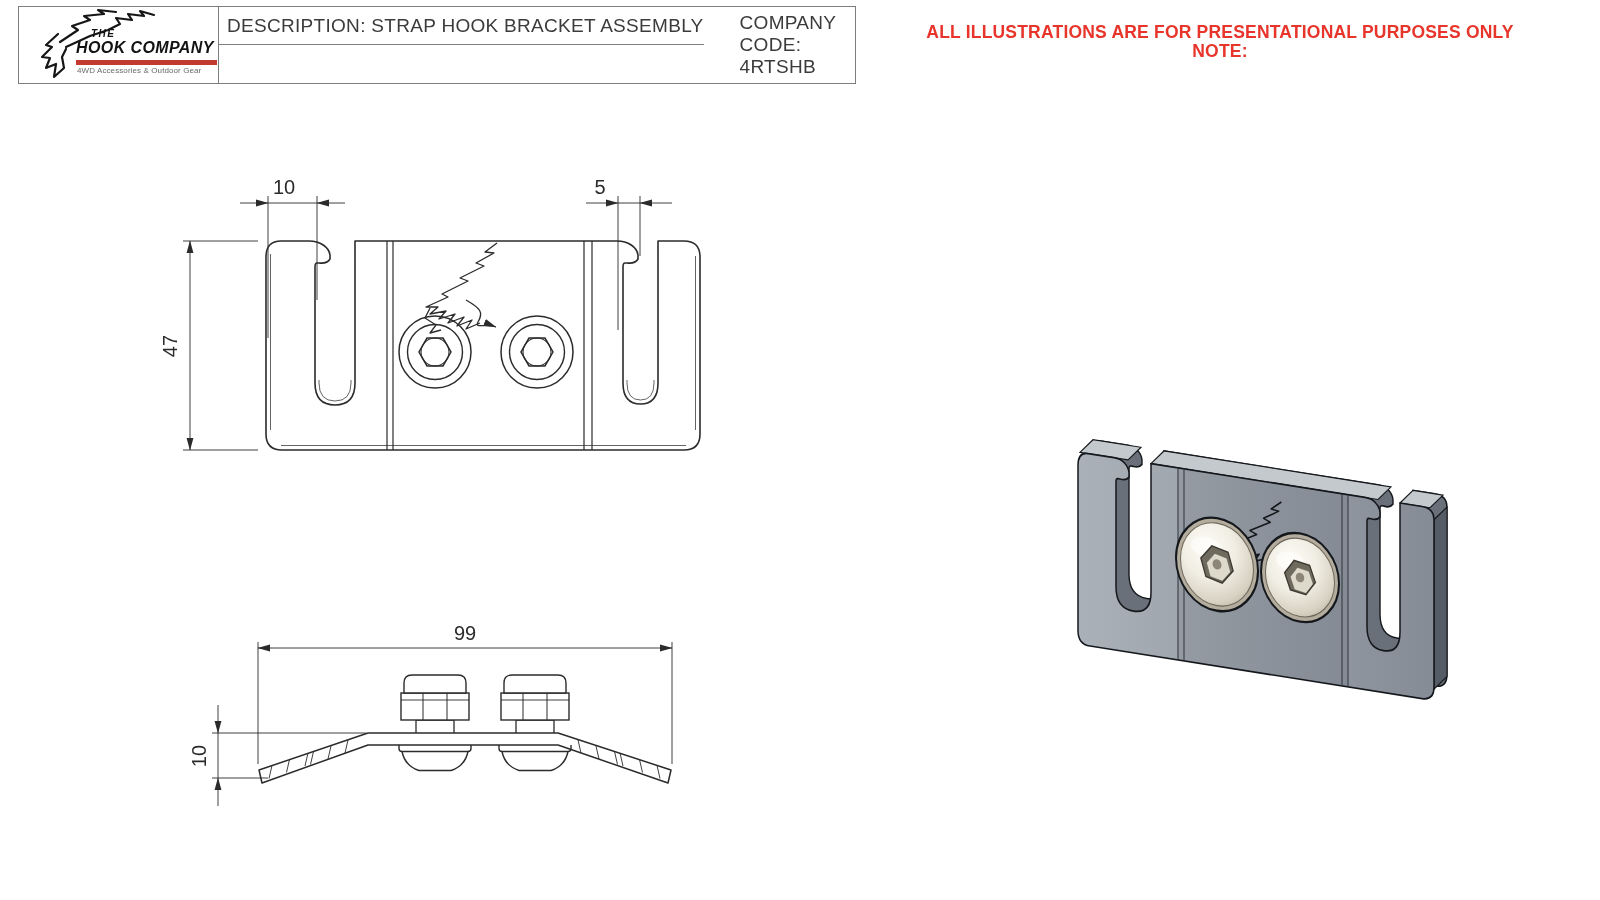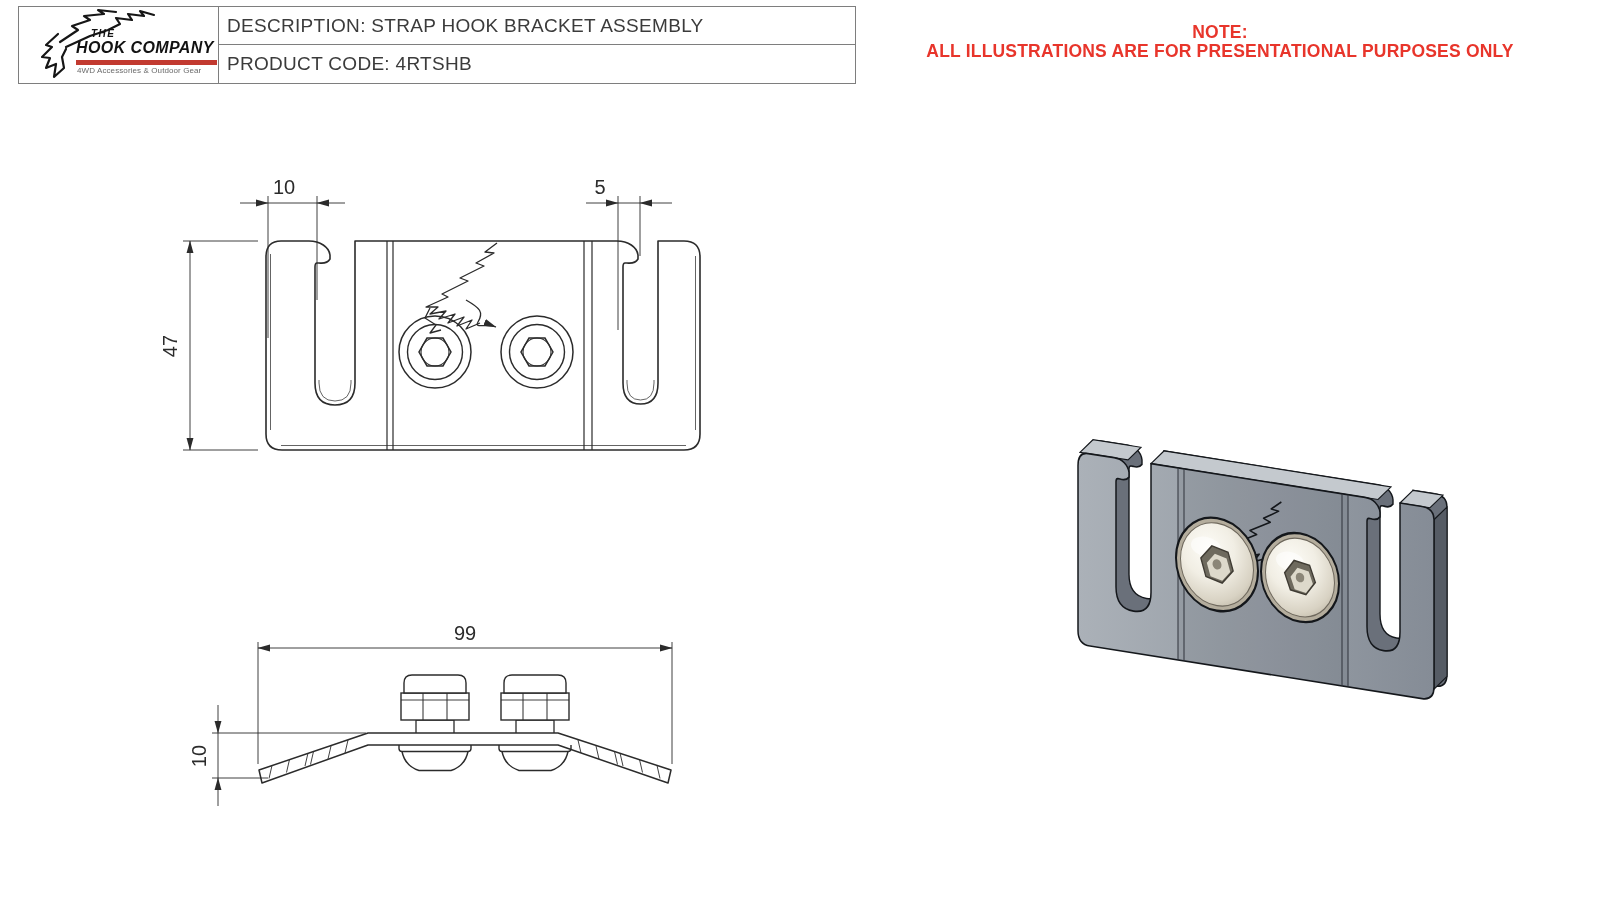--- a/index.html
+++ b/index.html
@@ -4,21 +4,21 @@
 <style>
   * { margin:0; padding:0; box-sizing:border-box; }
   html,body { width:1600px; height:900px; background:#fff; overflow:hidden;
               font-family:"Liberation Sans", sans-serif; }
   .sheet { position:absolute; left:0; top:0; width:1320px; height:900px; background:#fff; }
 
   
   .tb { position:absolute; left:18px; top:6px; width:838px; height:78px;
         border:1px solid #7e7e7e; display:flex; background:#fff; }
   .tb-logo { width:200px; border-right:1px solid #7e7e7e; position:relative; }
-  .tb-right { flex:1; display:flex; flex-direction:column; }
+  .tb-right { flex:1; display:flex; flex-direction:row;gap:28px; }
   .tb-row { display:flex; align-items:center; padding-left:8px;
             font-size:19px; color:#3b3b3b; letter-spacing:.3px; }
   .tb-row1 { height:38px; border-bottom:1px solid #7e7e7e; }
   .tb-row2 { flex:1; }
   .logo-the { position:absolute; left:72px; top:21px; font-size:10px; font-weight:bold;
               font-style:italic; letter-spacing:1.5px; color:#121212; }
   .logo-company { position:absolute; left:57px; top:32px; font-size:16px; font-weight:bold;
                   font-style:italic; letter-spacing:.4px; color:#121212; white-space:nowrap; }
   .logo-bar { position:absolute; left:57px; top:53px; width:141px; height:4.5px; }
   .logo-tag { position:absolute; left:58px; top:59px; font-size:8px; color:#6a6a6a;
@@ -47,27 +47,27 @@
           <path d="M 47,40 L 71,29 L 89,23 L 101,17 L 97,11 L 113,13 L 109,7 L 125,9 L 121,4 L 135,8"></path>
         </g>
       </svg>
       <div class="logo-the">THE</div>
       <div class="logo-company">HOOK COMPANY</div>
       <div class="logo-bar" style="background: rgb(194, 58, 48);"></div>
       <div class="logo-tag">4WD Accessories &amp; Outdoor Gear</div>
     </div>
     <div class="tb-right">
       <div class="tb-row tb-row1">DESCRIPTION: STRAP HOOK BRACKET ASSEMBLY</div>
-      <div class="tb-row tb-row2">PRODUCT CODE: 4RTSHB</div>
+      <div class="tb-row tb-row2">COMPANY CODE: 4RTSHB</div>
     </div>
   </div>
 
   <div class="note" style="color: rgb(232, 53, 43);">
+    <div>ALL ILLUSTRATIONS ARE FOR PRESENTATIONAL PURPOSES ONLY</div>
     <div>NOTE:</div>
-    <div>ALL ILLUSTRATIONS ARE FOR PRESENTATIONAL PURPOSES ONLY</div>
   </div>
 
   <svg class="view" style="left:150px;top:165px" width="580" height="310" viewBox="150 165 580 310">
     <defs>
       <marker id="arr" viewBox="0 0 12 8" refX="11.5" refY="4" markerWidth="13" markerHeight="8.6" orient="auto-start-reverse" markerUnits="userSpaceOnUse">
         <path d="M0,0.7 L12,4 L0,7.3 Z" fill="#2b2b2b"></path>
       </marker>
     </defs>
 
     <path d="M 281,241 H 309 C 320,241 329,247 330,255 L 330,259 Q 327,264 319,263 L 317,263

